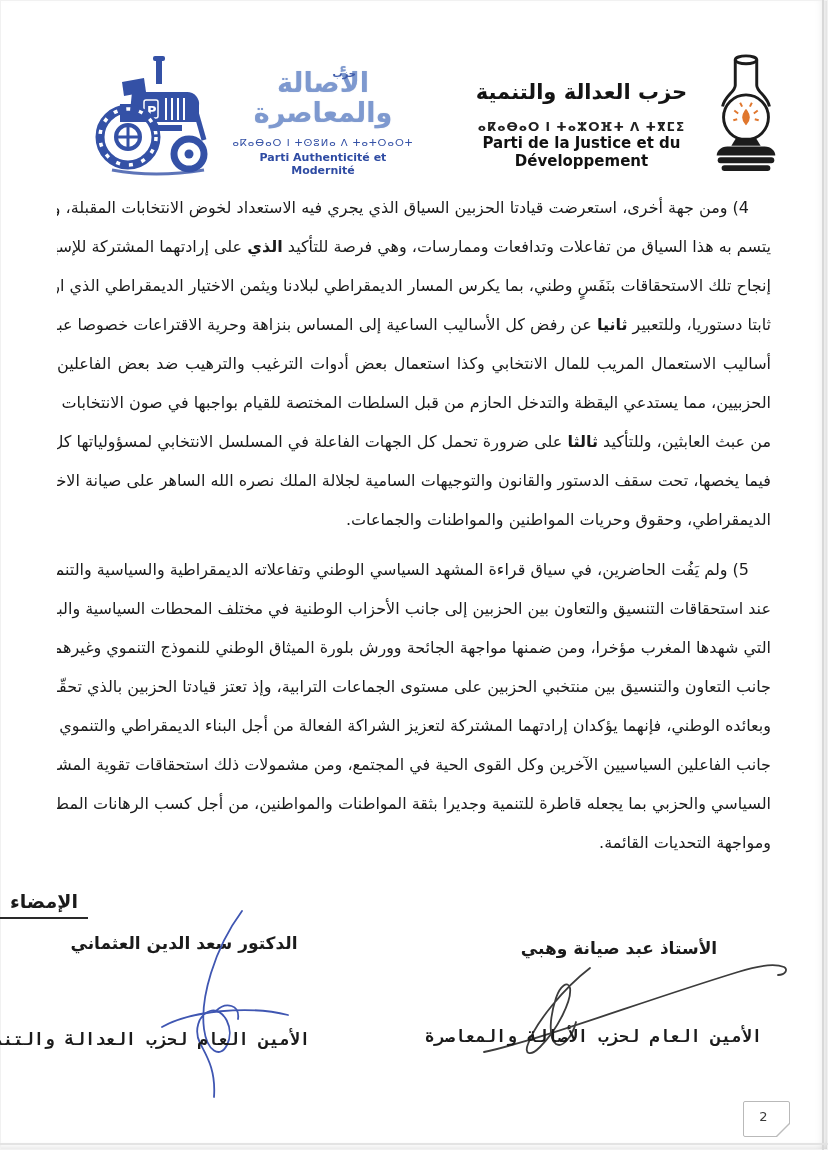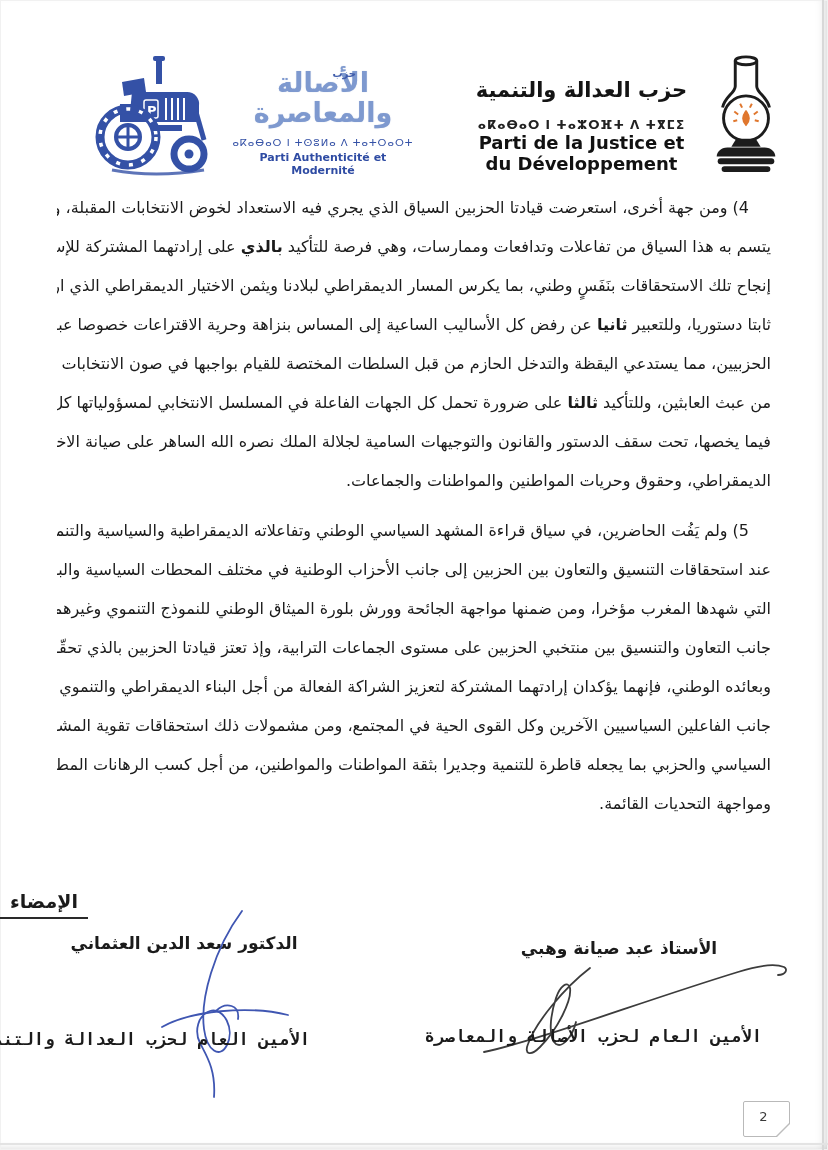--- a/index.html
+++ b/index.html
@@ -17,21 +17,21 @@
   .pam-title{position:relative;font-size:27px;font-weight:bold;color:#7e99cf;line-height:30px;
              text-shadow:0 0 1px rgba(70,100,170,.35);}
   .pam-title .mini{position:absolute;top:-9px;right:62px;font-size:10px;color:#3f5cab;font-weight:bold;}
   .pam-tif{margin-top:9px;font-size:10px;font-weight:normal;color:#3451a6;letter-spacing:1px;direction:ltr;}
   .pam-fr{margin-top:3px;font-size:11px;font-weight:bold;color:#2e4ba3;direction:ltr;}
 
   .pjd{position:absolute;right:36px;top:50px;display:flex;align-items:center;}
   .pjd-text{margin-top:28px;width:225px;text-align:center;margin-right:6px;}
   .pjd-title{font-size:21px;font-weight:bold;color:#141414;direction:rtl;}
   .pjd-tif{margin-top:16px;font-size:12px;font-weight:bold;color:#222;letter-spacing:1px;direction:ltr;}
-  .pjd-fr{margin-top:0;font-size:18px;font-weight:bold;color:#111;direction:ltr;}
+  .pjd-fr{margin-top:0;font-size:15px;font-weight:bold;color:#111;direction:ltr;}
 
   
   .doc-body{position:absolute;left:57px;right:57px;top:188px;direction:rtl;font-size:16px;color:#1b1b1b;}
   .para + .para{margin-top:11px;}
   .bline{height:39px;line-height:39px;white-space:nowrap;overflow:hidden;text-align:right;}
   .bline.j{text-align-last:justify;text-justify:inter-word;}
   .bline.end{text-align-last:right;text-align:right;}
   .bline.indent{padding-right:22px;}
   .bline b{font-weight:bold;}
 
@@ -130,23 +130,24 @@
         <path d="M27,99 h38 c7,0 11,5 11,9 h-60 c0,-4 4,-9 11,-9 z"></path>
         <rect x="17" y="110" width="58" height="6" rx="3"></rect>
         <rect x="21" y="118" width="50" height="6" rx="3"></rect>
       </g>
     </svg>
   </div>
 
   <div class="doc-body" id="doc-body">
       <div class="para">
         <div class="bline j indent">4) ومن جهة أخرى، استعرضت قيادتا الحزبين السياق الذي يجري فيه الاستعداد لخوض الانتخابات المقبلة، وما</div>
-        <div class="bline j">يتسم به هذا السياق من تفاعلات وتدافعات وممارسات، وهي فرصة للتأكيد <b>بالذي</b> على إرادتهما المشتركة للإسهام في</div>
+        <div class="bline j">يتسم به هذا السياق من تفاعلات وتدافعات وممارسات، وهي فرصة للتأكيد <b>الذي</b> على إرادتهما المشتركة للإسهام في</div>
         <div class="bline j">إنجاح تلك الاستحقاقات بنَفَسٍ وطني، بما يكرس المسار الديمقراطي لبلادنا ويثمن الاختيار الديمقراطي الذي ارتضته</div>
         <div class="bline j">ثابتا دستوريا، وللتعبير <b>ثانيا</b> عن رفض كل الأساليب الساعية إلى المساس بنزاهة وحرية الاقتراعات خصوصا عبر</div>
+        <div class="bline j">أساليب الاستعمال المريب للمال الانتخابي وكذا استعمال بعض أدوات الترغيب والترهيب ضد بعض الفاعلين</div>
         <div class="bline j">الحزبيين، مما يستدعي اليقظة والتدخل الحازم من قبل السلطات المختصة للقيام بواجبها في صون الانتخابات المقبلة</div>
         <div class="bline j">من عبث العابثين، وللتأكيد <b>ثالثا</b> على ضرورة تحمل كل الجهات الفاعلة في المسلسل الانتخابي لمسؤولياتها كل واحدة</div>
         <div class="bline j">فيما يخصها، تحت سقف الدستور والقانون والتوجيهات السامية لجلالة الملك نصره الله الساهر على صيانة الاختيار</div>
         <div class="bline end">الديمقراطي، وحقوق وحريات المواطنين والمواطنات والجماعات.</div>
       </div>
       <div class="para">
         <div class="bline j indent">5) ولم يَفُت الحاضرين، في سياق قراءة المشهد السياسي الوطني وتفاعلاته الديمقراطية والسياسية والتنموية، التوقف</div>
         <div class="bline j">عند استحقاقات التنسيق والتعاون بين الحزبين إلى جانب الأحزاب الوطنية في مختلف المحطات السياسية والبرلمانية</div>
         <div class="bline j">التي شهدها المغرب مؤخرا، ومن ضمنها مواجهة الجائحة وورش بلورة الميثاق الوطني للنموذج التنموي وغيرهما، إلى</div>
         <div class="bline j">جانب التعاون والتنسيق بين منتخبي الحزبين على مستوى الجماعات الترابية، وإذ تعتز قيادتا الحزبين بالذي تحقّق</div>

